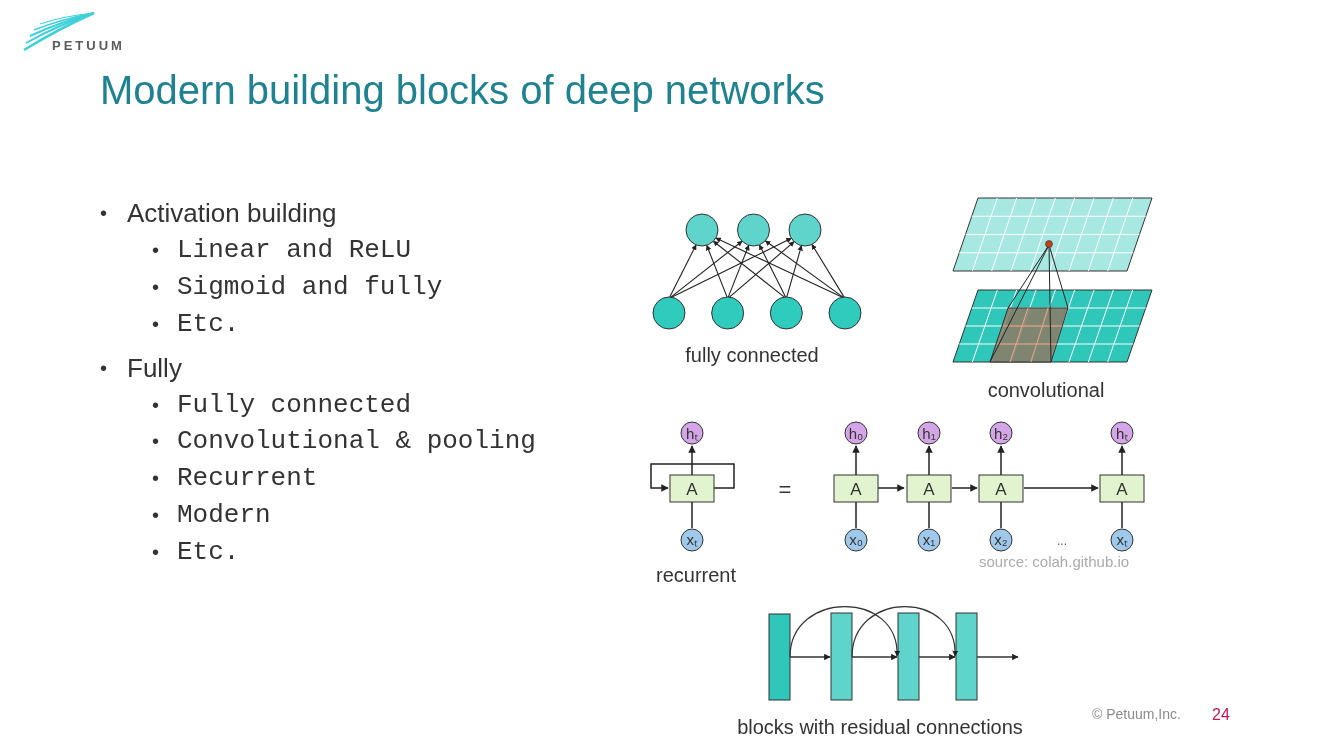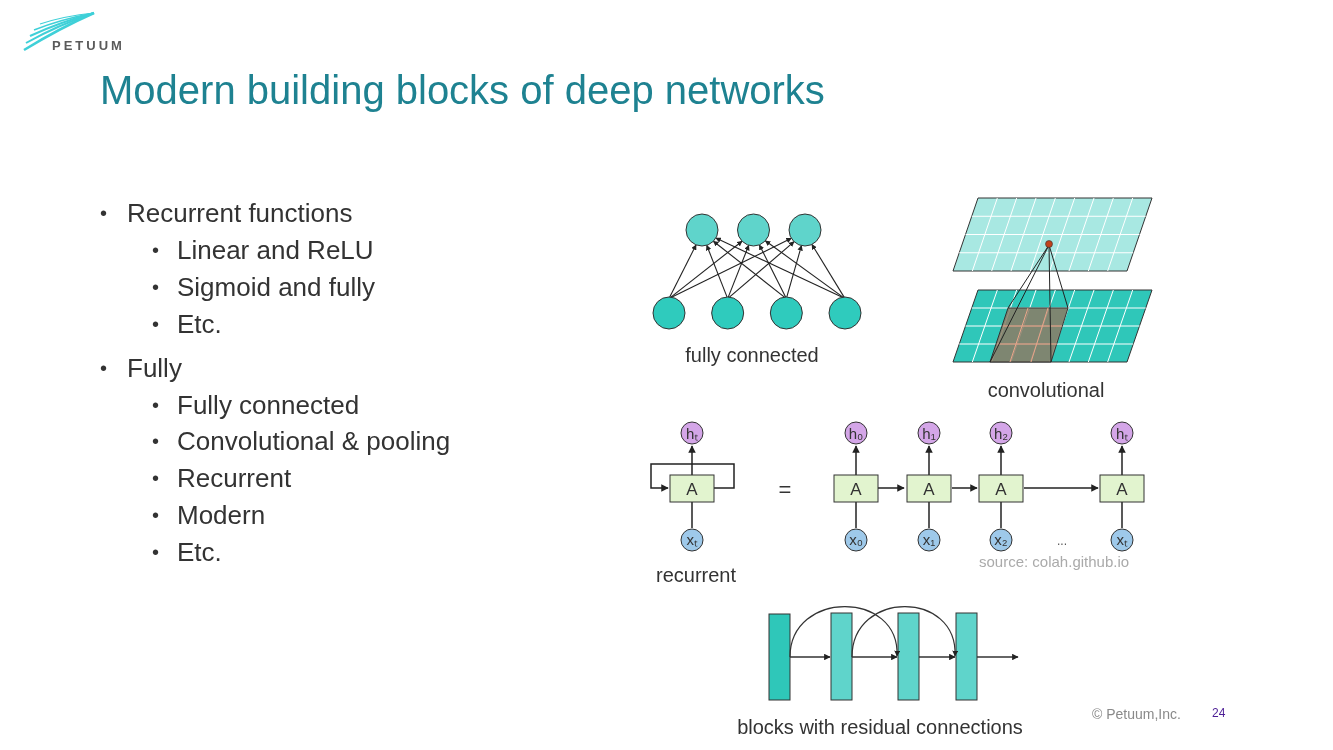--- a/index.html
+++ b/index.html
@@ -7,46 +7,46 @@
   .logo { position:absolute; left:20px; top:10px; width:120px; height:48px; }
   .logo-text { position:absolute; left:52px; top:38px; font-size:13px; font-weight:bold; letter-spacing:3px; color:#5a5a5a; font-family:Liberation Sans, sans-serif; }
   .title { position:absolute; left:100px; top:68px; font-size:40px; color:#1e8291; font-family:"Liberation Sans", sans-serif; white-space:nowrap; letter-spacing:0px; }
   .bullets { position:absolute; left:100px; top:198px; color:#333333; font-size:26px; font-family:"Liberation Sans", sans-serif; }
   .b1 { position:absolute; white-space:nowrap; }
   .b1 .dot, .b2 .dot { position:absolute; font-size:20px; }
   .b1 .dot { left:0; top:4px; }
   .b1 .txt { position:absolute; left:27px; top:0; }
   .b2 { position:absolute; white-space:nowrap; }
   .b2 .dot { left:52px; top:4px; }
-  .b2 .txt { position:absolute; left:77px; top:0; }
+  .b2 .txt { position:absolute; left:77px; top:0;font-family:Liberation Mono, monospace; }
   .diagrams { position:absolute; left:0; top:0; width:1333px; height:750px; }
   .caption { font-family:"Liberation Sans", sans-serif; fill:#333333; }
   .footer { position:absolute; top:706px; left:1092px; font-size:14px; color:#8a8a8a; white-space:nowrap; }
-  .page-num { position:absolute; top:706px; left:1212px; font-size:12px; color:#4c1d95; }
+  .page-num { position:absolute; top:706px; left:1212px; font-size:16px; color:#be185d; }
 </style>
 </head>
 <body>
 
 <div>
   <svg class="logo" viewBox="0 0 120 48">
     <path d="M4 40 Q40 18 74 3" stroke="#3fd0d8" stroke-width="2.5" fill="none"></path>
     <path d="M6 33 Q38 15 74 3" stroke="#3fd0d8" stroke-width="2" fill="none"></path>
     <path d="M10 26 Q40 12 74 3" stroke="#3fd0d8" stroke-width="2" fill="none"></path>
     <path d="M14 20 Q42 9 74 3" stroke="#3fd0d8" stroke-width="1.5" fill="none"></path>
     <path d="M20 14 Q44 6 74 3" stroke="#3fd0d8" stroke-width="1.2" fill="none"></path>
   </svg>
   <div class="logo-text">PETUUM</div>
 </div>
 
 <div class="title">Modern building blocks of deep networks</div>
 
 <div class="bullets">
   <div class="b1" style="top:0px">
     <span class="dot">•</span>
-    <span class="txt">Recurrent functions</span>
+    <span class="txt">Activation building</span>
   </div>
   <div class="b2" style="top:37px">
     <span class="dot">•</span>
     <span class="txt">Linear and ReLU</span>
   </div>
   <div class="b2" style="top:74px">
     <span class="dot">•</span>
     <span class="txt">Sigmoid and fully</span>
   </div>
   <div class="b2" style="top:111px">

